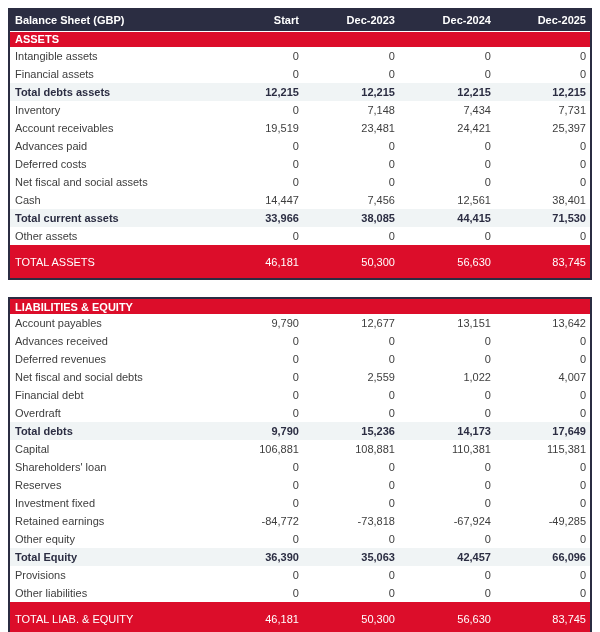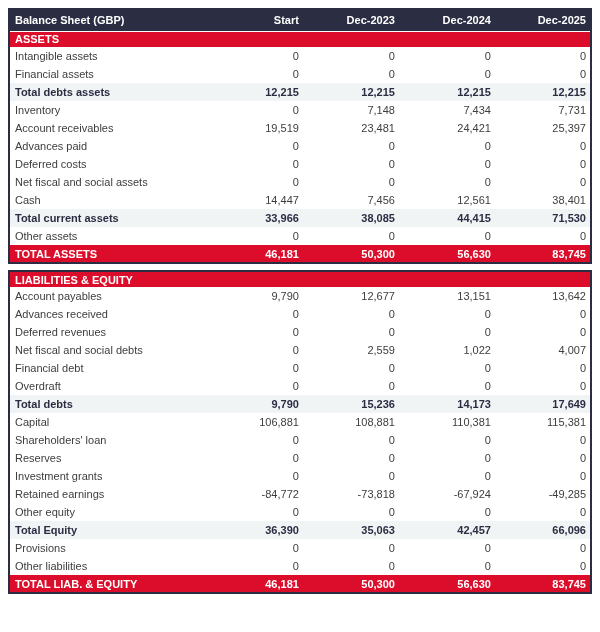--- a/index.html
+++ b/index.html
@@ -17,21 +17,21 @@
   .sheet{
     width:600px;height:632px;
     padding:8px;
   }
   table{
     width:100%;
     border-collapse:collapse;
     table-layout:fixed;
     border:2px solid var(--navy);
   }
-  table.t1{margin-bottom:6px;}
+  table.t1{margin-bottom:17px;}
   col.c-label{width:34%;}
   col.c-num{width:16.5%;}
   td,th{
     padding:0;
     font-size:11px;
     overflow:hidden;
     white-space:nowrap;
   }
   .label{text-align:left;padding-left:5px;}
   .num{text-align:right;padding-right:4px;}
@@ -55,22 +55,22 @@
     background:#ffffff;
   }
   tr.subtotal td{
     color:var(--navy);
     font-weight:bold;
     height:18px;
     background:var(--subtotal-bg);
   }
   tr.grand td{
     color:#ffffff;
-    font-weight:bold;
-    height:18px;
+    font-weight:normal;
+    height:34px;
     background:var(--red);
   }
 </style>
 </head>
 <body>
 
 <div class="sheet">
 
   <table class="t1">
     <colgroup>
@@ -258,21 +258,21 @@
           <td class="num">0</td>
         </tr>
         <tr class="normal">
           <td class="label">Reserves</td>
           <td class="num">0</td>
           <td class="num">0</td>
           <td class="num">0</td>
           <td class="num">0</td>
         </tr>
         <tr class="normal">
-          <td class="label">Investment grants</td>
+          <td class="label">Investment fixed</td>
           <td class="num">0</td>
           <td class="num">0</td>
           <td class="num">0</td>
           <td class="num">0</td>
         </tr>
         <tr class="normal">
           <td class="label">Retained earnings</td>
           <td class="num">-84,772</td>
           <td class="num">-73,818</td>
           <td class="num">-67,924</td>

